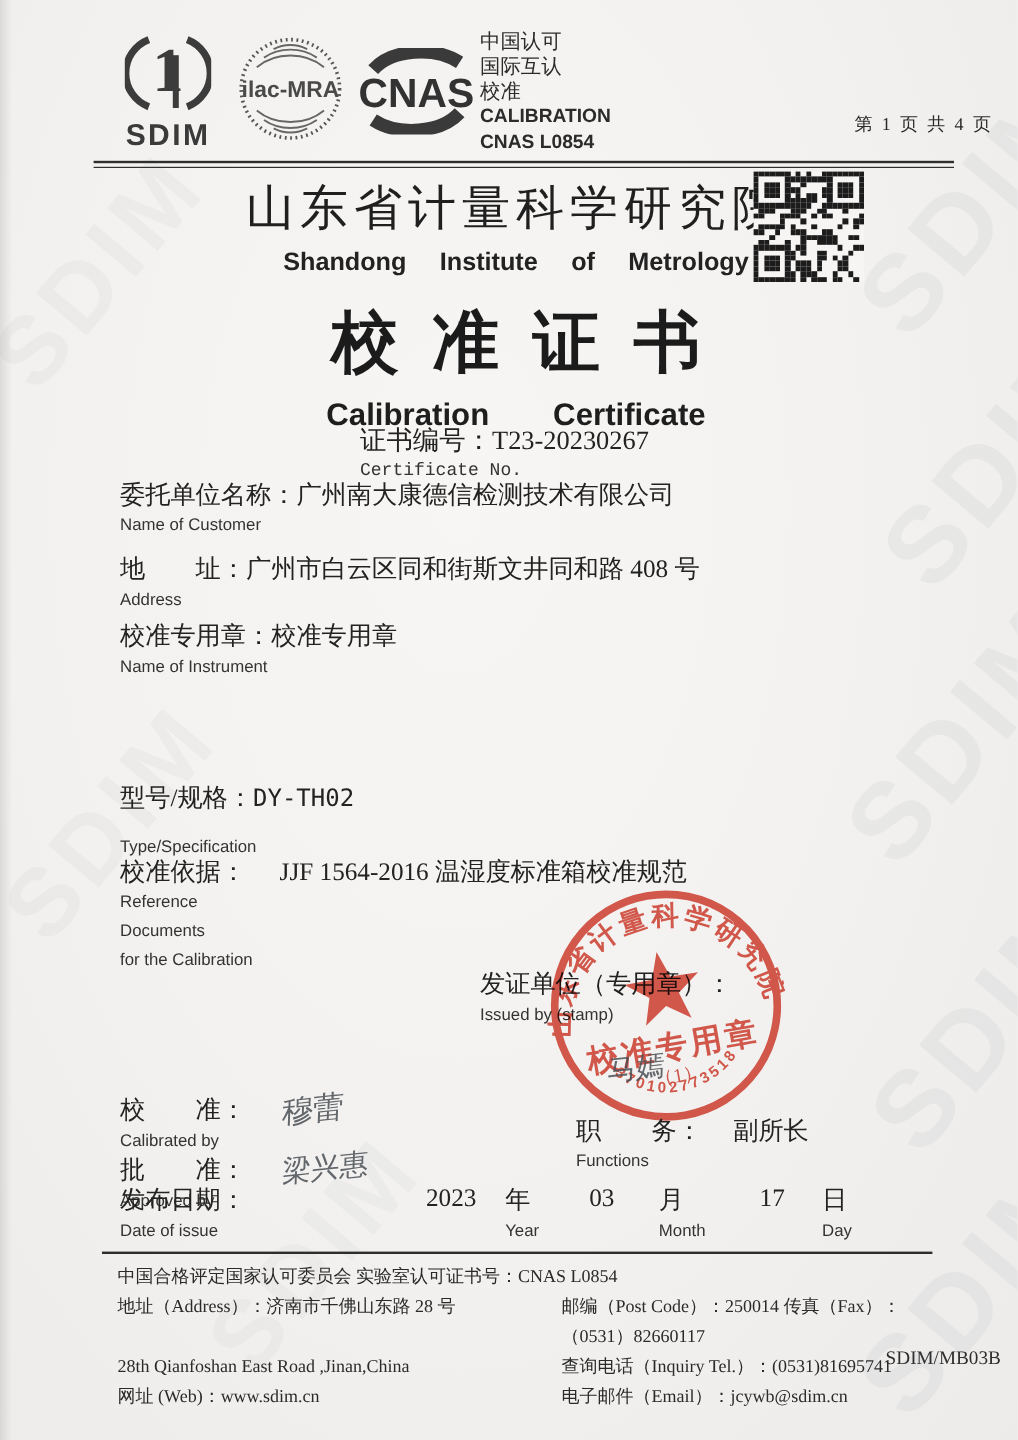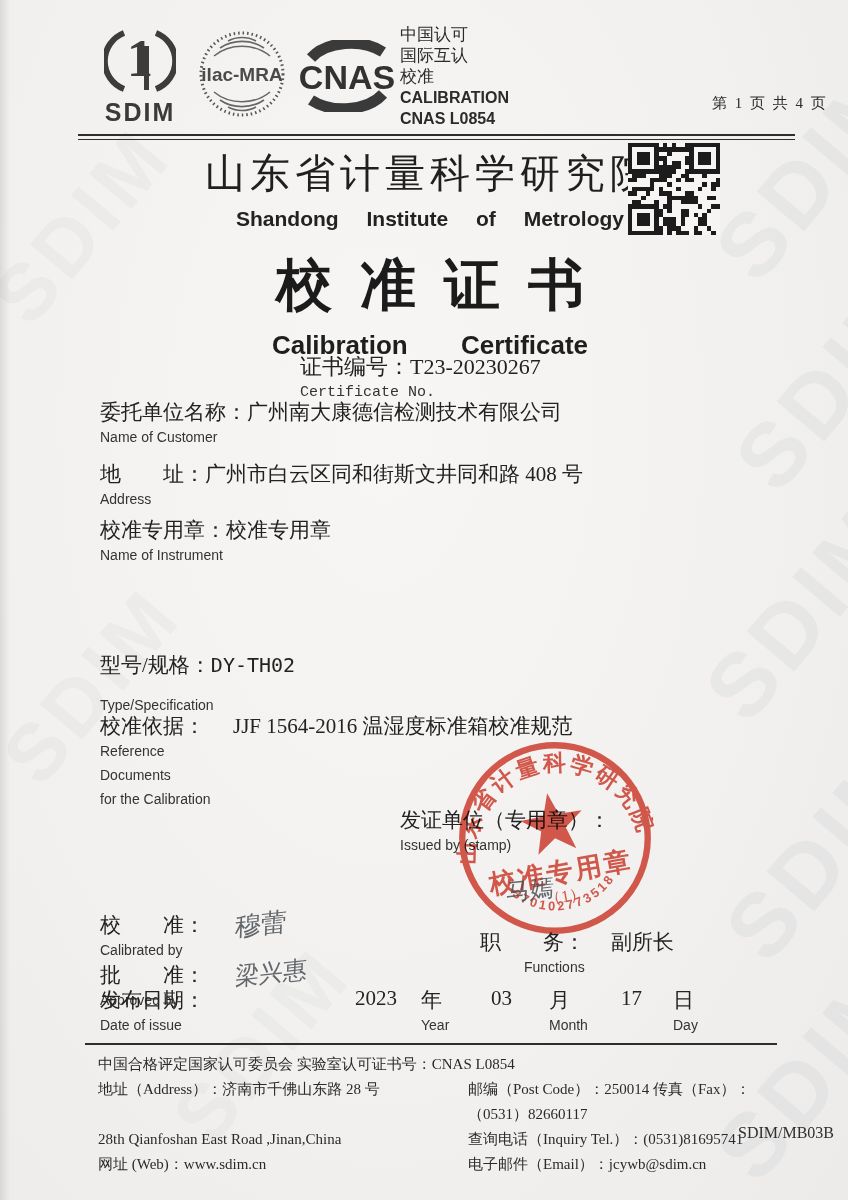--- a/index.html
+++ b/index.html
@@ -673,21 +673,21 @@
       <div class="col-a">
         <span class="sig-label">
           <span class="f-zh" style="display:block;">批　　准：</span>
           <span class="f-en" style="display:block;">Approved by</span>
         </span>
         <span class="sig small">梁兴惠</span>
       </div>
       <div class="col-b">
         <span class="sig-label">
           <span class="f-zh" style="display:block;">职　　务：</span>
-          <span class="f-en" style="display:block;margin-left:44px;">Functions</span>
+          <span class="f-en" style="display:block;">Functions</span>
         </span>
         <span class="functions-val">副所长</span>
       </div>
     </div>
   </div>
 
   <div class="date-row">
     <div class="dstack" style="width:255px;">
       <div class="dval">发布日期：</div>
       <div class="dsub">Date of issue</div>
@@ -695,21 +695,21 @@
     <div class="dval" style="width:66px;">2023</div>
     <div class="dstack" style="width:70px;">
       <div class="dunit">年</div>
       <div class="dsub">Year</div>
     </div>
     <div class="dval" style="width:58px;">03</div>
     <div class="dstack" style="width:72px;">
       <div class="dunit">月</div>
       <div class="dsub">Month</div>
     </div>
-    <div class="dval" style="width:52px;">17</div>
+    <div class="dval" style="width:52px;margin-left:12px;">17</div>
     <div class="dstack" style="width:50px;">
       <div class="dunit">日</div>
       <div class="dsub">Day</div>
     </div>
   </div>
 
   <div class="ftr-rule"></div>
   <div class="footer">
     <div class="frow">
         <span>中国合格评定国家认可委员会  实验室认可证书号：CNAS L0854</span>

